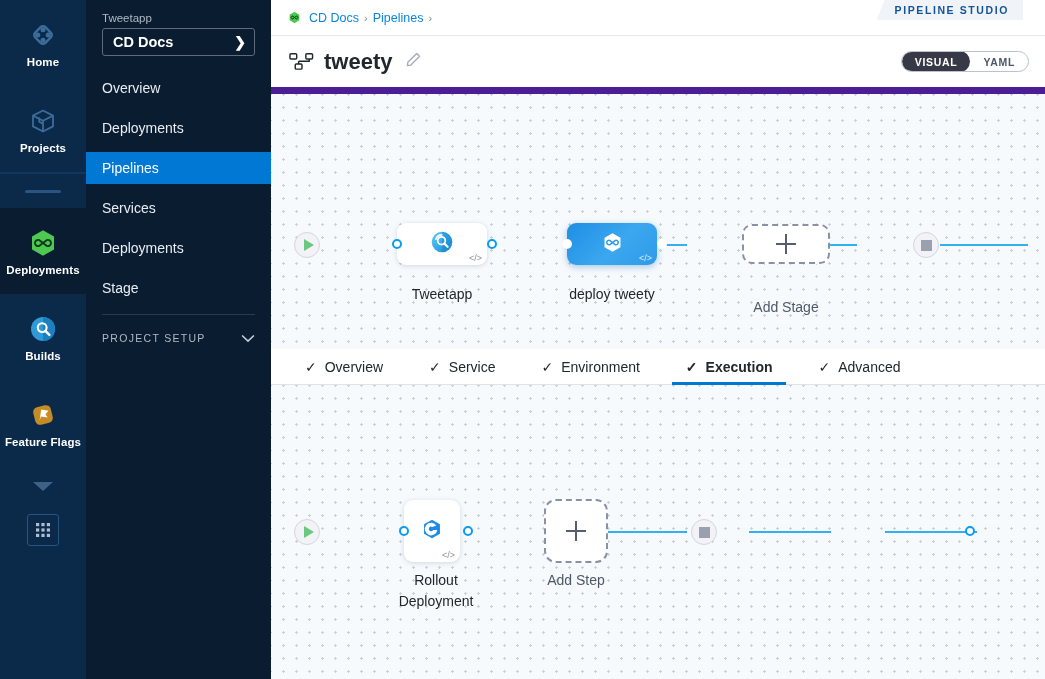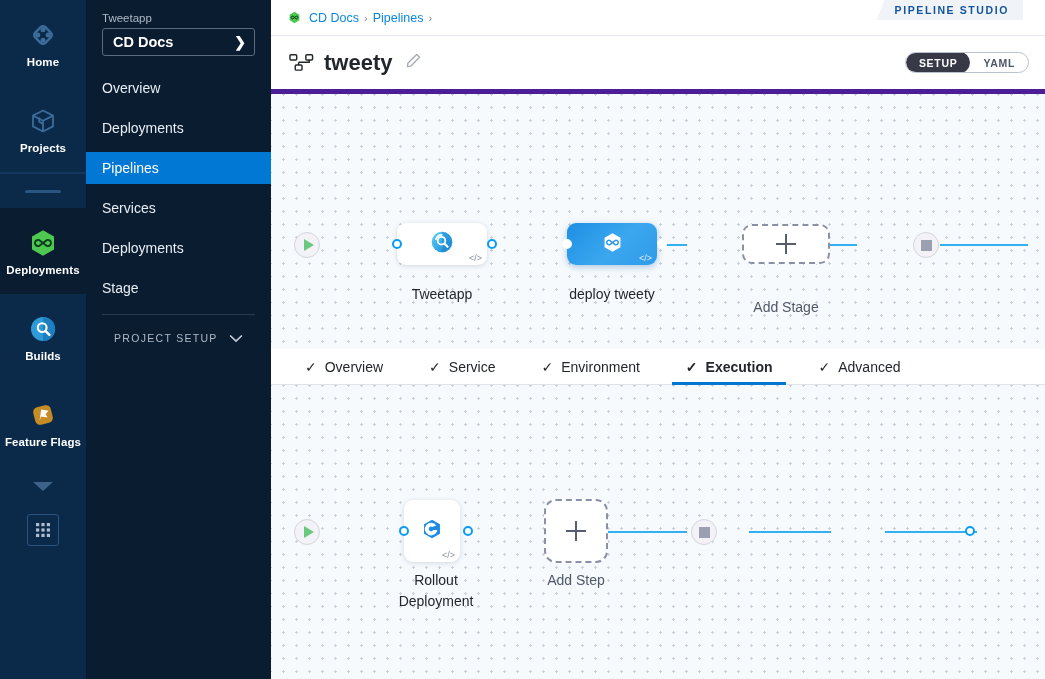--- a/index.html
+++ b/index.html
@@ -55,21 +55,21 @@
   .chev-r { color: #fff; font-size: 14px; font-weight: bold; line-height: 1; }
   .side-link {
     height: 32px; display: flex; align-items: center;
     padding-left: 16px; font-size: 14px; color: #e8edf3; cursor: pointer;
     margin-bottom: 8px;
   }
   .side-link.active { background: #0278d5; font-weight: normal; color: #fff; }
   .side-sep { height: 1px; background: #2a3b4f; margin: 10px 16px 12px 16px; }
   .setup-row {
     display: flex; align-items: center; justify-content: space-between;
-    padding: 0 28px; height: 22px; cursor: pointer;
+    padding: 0 16px; height: 22px; cursor: pointer;
   }
   .setup-label { font-size: 10.5px; letter-spacing: 1.3px; color: #b0bac5; font-weight: normal; }
 
   
   .main { flex: 1 1 auto; height: 679px; position: relative; background: #fff; display:flex; flex-direction:column; }
 
   .topbar {
     height: 36px; background: #fff; border-bottom: 1px solid #e5e8ed;
     display: flex; align-items: center; padding-left: 16px; position: relative;
     flex: 0 0 36px;
@@ -79,21 +79,21 @@
   .crumb-sep { color: #7b8794; font-size: 11px; }
   .studio-tag {
     position: absolute; right: 22px; top: 0;
     background: #f0f4f8; color: #13539c; font-size: 10.5px; font-weight: bold;
     letter-spacing: 1.6px; padding: 5px 14px 5px 18px; height: 20px;
     clip-path: polygon(8px 0, 100% 0, 100% 100%, 0 100%);
     display: flex; align-items: center;
   }
 
   .titlebar {
-    height: 58px; background: #fff; border-bottom: 5px solid #4c1d95;
+    height: 58px; background: #fff; border-bottom: 7px solid #4c1d95;
     display: flex; align-items: center; padding: 0 16px 0 18px; flex: 0 0 58px;
   }
   .pipe-title { font-size: 22px; font-weight: bold; color: #22272d; margin-left: 10px; }
   .pencil { margin-left: 13px; cursor: pointer; }
   .seg {
     margin-left: auto; display: flex; align-items: center;
     border: 1px solid #b9c2cd; border-radius: 12px; height: 21px; overflow: hidden; background:#fff;
   }
   .seg-opt {
     font-size: 10.5px; font-weight: bold; letter-spacing: .7px;
@@ -355,21 +355,21 @@
         </svg>
       </span>
       <span class="pipe-title">tweety</span>
       <span class="pencil">
         <svg width="17" height="17" viewBox="0 0 18 18" fill="none" stroke="#a6adb8" stroke-width="1.5" stroke-linejoin="round">
           <path d="M12.4 2.6 L15.4 5.6 L6 15 L2.6 15.4 L3 12 Z"></path>
         </svg>
       </span>
 
       <div class="seg">
-        <span class="seg-opt on">SETUP</span>
+        <span class="seg-opt on">VISUAL</span>
         <span class="seg-opt">YAML</span>
       </div>
     </div>
 
     <div class="canvas canvas-stage">
 
       <div class="link" style="left:330px;top:150px;width:86px;"></div>
       <div class="link" style="left:500px;top:150px;width:86px;"></div>
       <div class="link" style="left:669px;top:150px;width:88px;"></div>
 

